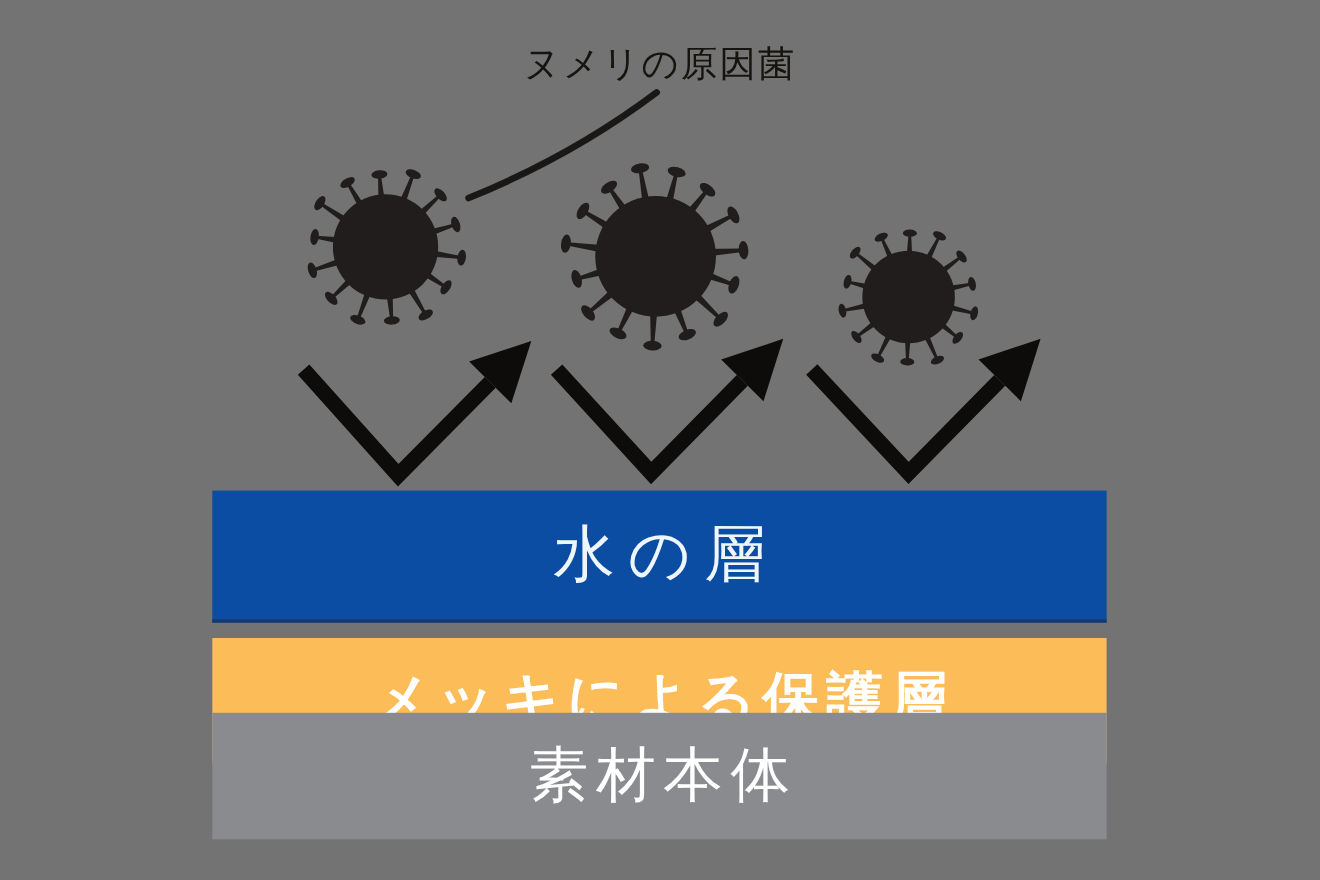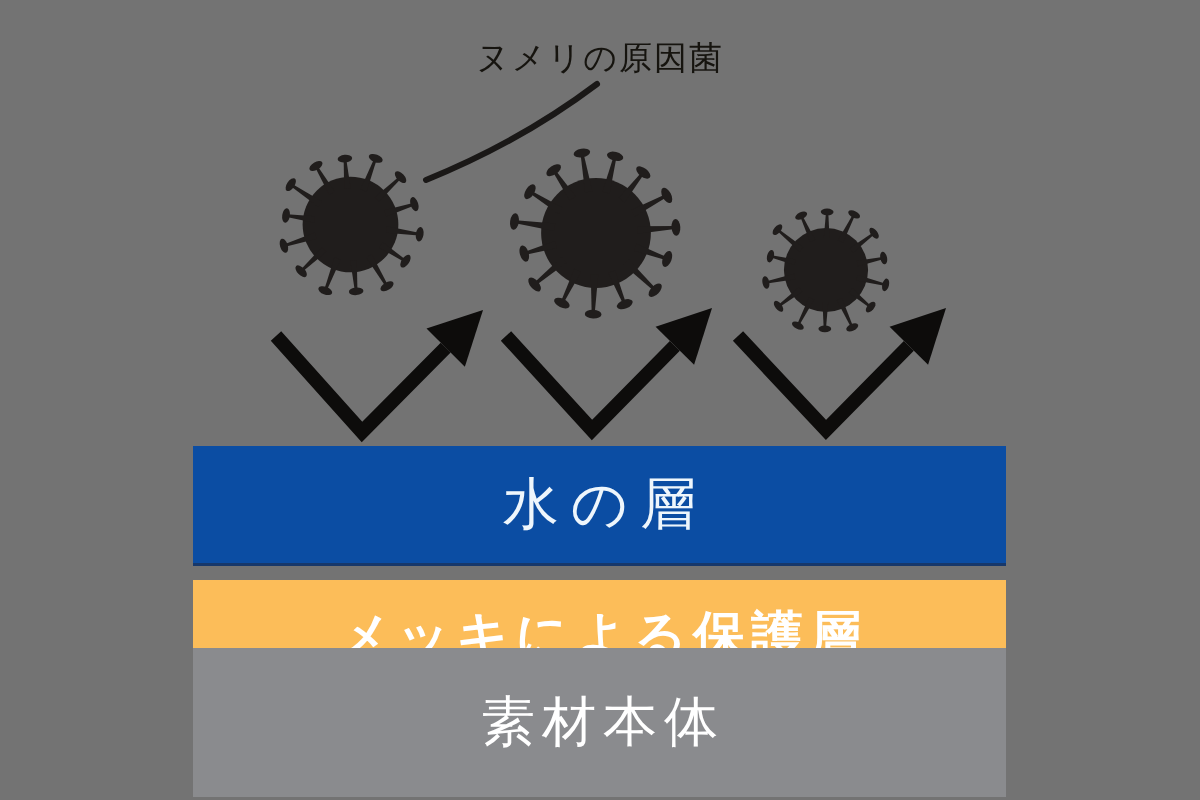--- a/index.html
+++ b/index.html
@@ -66,21 +66,21 @@
     margin-top: 46px;
   }
   .layer.plating span {
     font-size: 52px;
     font-weight: 800;
     letter-spacing: 6px;
     padding-left: 6px;
   }
   .layer.substrate {
     top: 648px;
-    height: 149px;
+    height: 115px;
     justify-content: center;
   }
   .layer.substrate span {
     font-size: 54px;
     font-weight: 400;
     letter-spacing: 7px;
     padding-left: 7px;
   }
 </style>
 </head>

